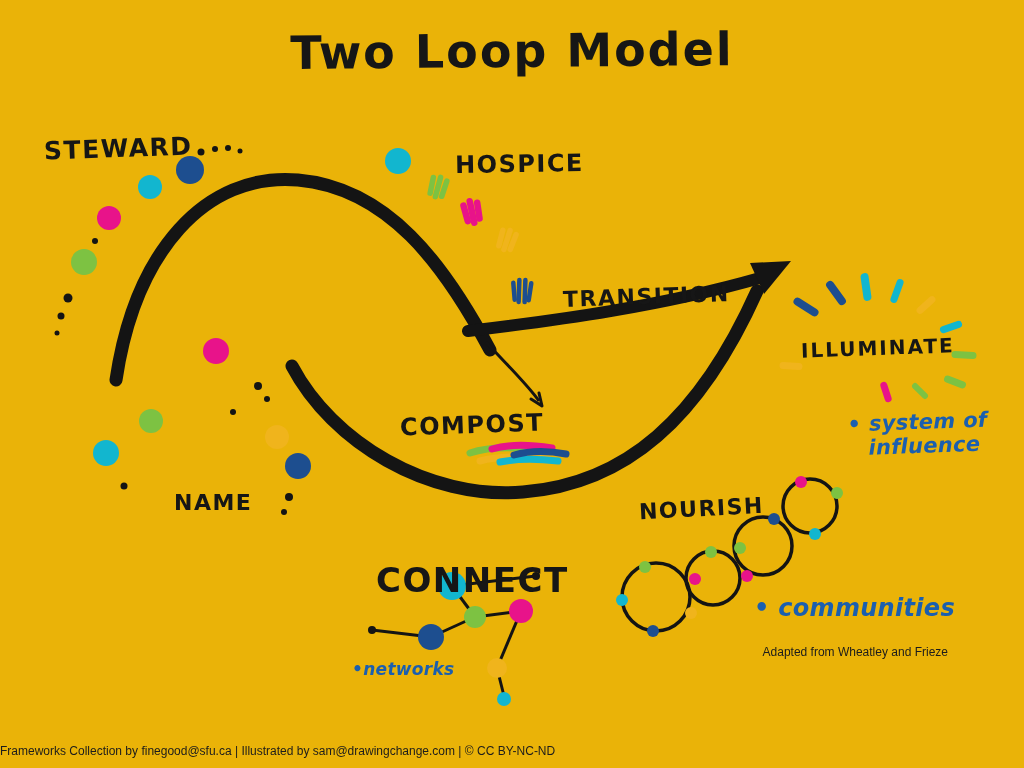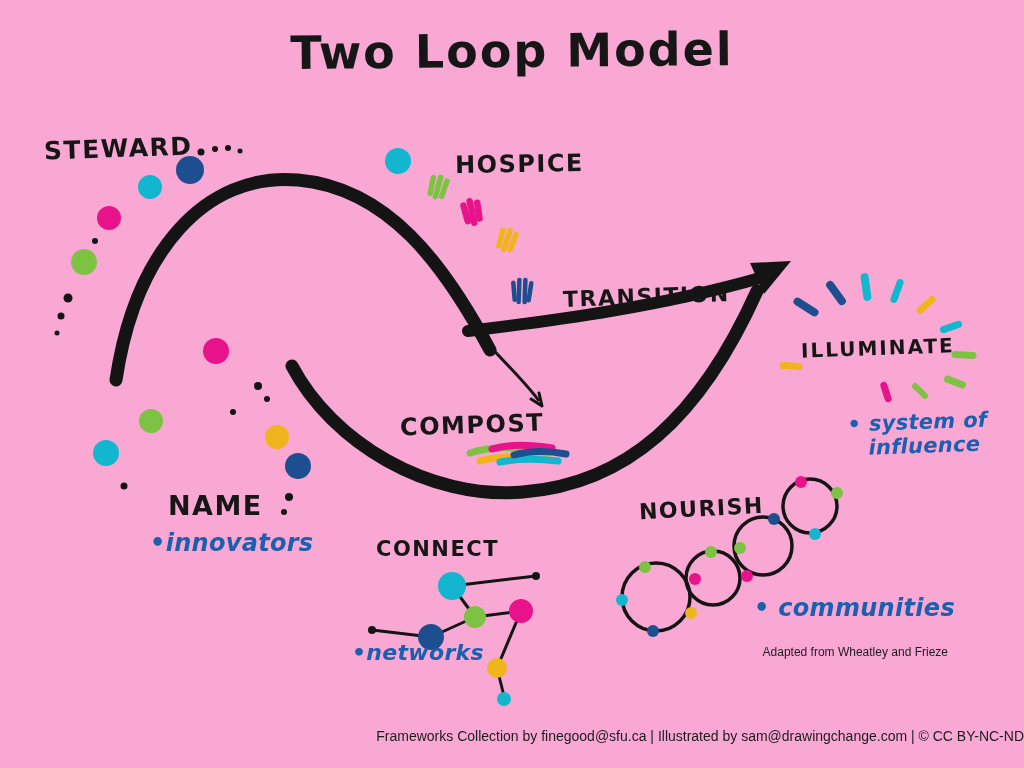--- a/index.html
+++ b/index.html
@@ -1,16 +1,16 @@
 <!DOCTYPE html>
 <html><head>
 <meta charset="utf-8">
 <style>
   html,body{margin:0;padding:0;background:#ffffff}
-  .stage{position:relative;width:1024px;height:768px;background:#f9a8d4;overflow:hidden;
+  .stage{position:relative;width:1024px;height:768px;background:#eab308;overflow:hidden;
          font-family:"DejaVu Sans",sans-serif;color:#161616}
   .stage svg{position:absolute;left:0;top:0}
   .title{position:absolute;left:0;top:24px;width:100%;text-align:center;
          font-size:46px;font-weight:bold;letter-spacing:2px;transform:rotate(-0.5deg)}
   .cap{position:absolute;font-weight:bold;letter-spacing:1.5px;white-space:nowrap}
   .blue{position:absolute;color:#1B5FAF;font-weight:bold;font-style:italic;
         white-space:nowrap;letter-spacing:0.3px;line-height:1.15}
   .blue .l2{margin-left:20px}
   .foot{position:absolute;font-family:"Liberation Sans",sans-serif;font-weight:normal;color:#1c1c1c}
 </style>
@@ -158,36 +158,35 @@
   <div class="cap" style="left:44px;top:134px;font-size:25px;transform:rotate(-2deg)">STEWARD</div>
 
   <div class="cap" style="left:455px;top:150px;font-size:24px;transform:rotate(-1deg)">HOSPICE</div>
 
   <div class="cap" style="left:563px;top:284px;font-size:22px;transform:rotate(-2deg)">TRANSITION</div>
 
   <div class="cap" style="left:801px;top:336px;font-size:20px;letter-spacing:2px;transform:rotate(-2deg)">ILLUMINATE</div>
 
   <div class="cap" style="left:400px;top:411px;font-size:24px;transform:rotate(-2deg)">COMPOST</div>
 
-  <div class="cap" style="left:168px;top:490px;font-size:27px">NAME</div>
+  <div class="cap" style="left:174px;top:490px;font-size:22px">NAME</div>
 
-  <div class="cap" style="left:376px;top:537px;font-size:21px">CONNECT</div>
+  <div class="cap" style="left:376px;top:560px;font-size:34px">CONNECT</div>
 
   <div class="cap" style="left:639px;top:496px;font-size:22px;transform:rotate(-3deg)">NOURISH</div>
 
-  <div class="blue" style="left:150px;top:530px;font-size:24px">•innovators</div>
 
-  <div class="blue" style="left:352px;top:640px;font-size:22px">•networks</div>
+  <div class="blue" style="left:352px;top:660px;font-size:17px">•networks</div>
 
   <div class="blue" style="left:848px;top:410px;font-size:21px;transform:rotate(-2deg)">
     <div>• system of</div>
     <div class="l2">influence</div>
   </div>
 
   <div class="blue" style="left:754px;top:595px;font-size:24px">
     <div>• communities</div>
   </div>
 
   <div class="foot" style="right:76px;top:645px;font-size:12px">Adapted from Wheatley and Frieze</div>
 
-  <div class="foot" style="left:0;top:728px;width:100%;text-align:right;font-size:14px">Frameworks Collection by finegood@sfu.ca | Illustrated by sam@drawingchange.com | © CC BY-NC-ND</div>
+  <div class="foot" style="left:0;top:744px;width:100%;text-align:left;font-size:12px">Frameworks Collection by finegood@sfu.ca | Illustrated by sam@drawingchange.com | © CC BY-NC-ND</div>
 
 </div>
 
 </body></html>

